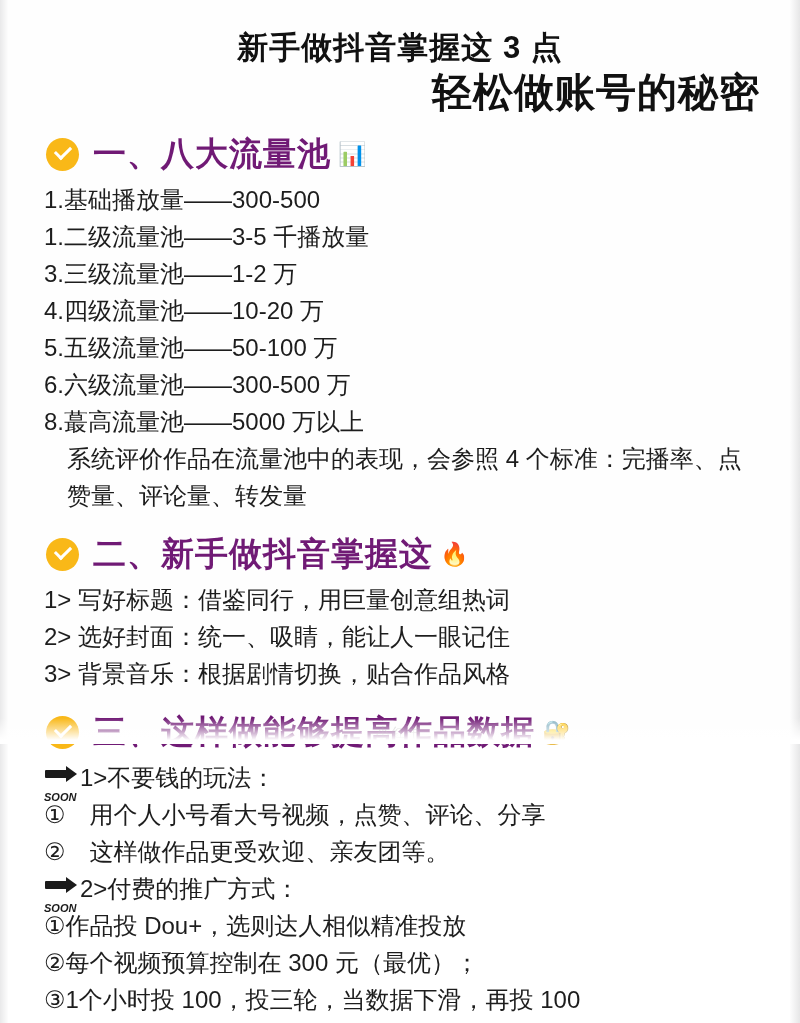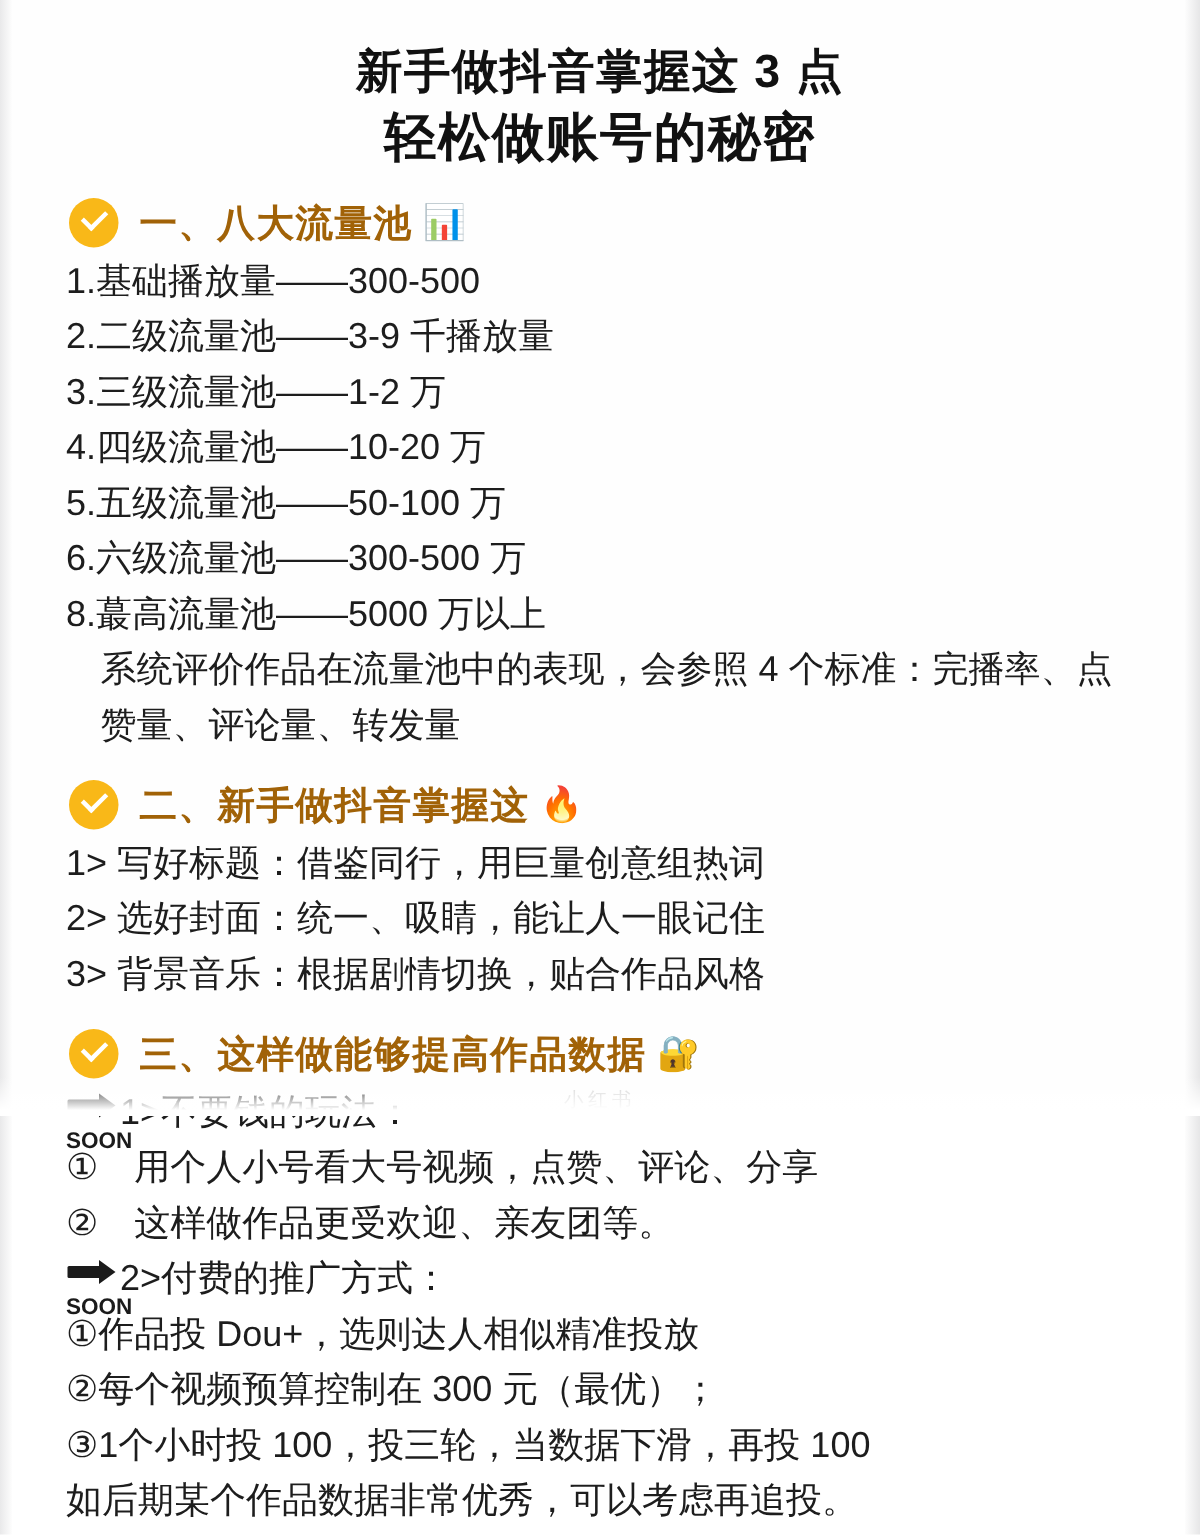--- a/index.html
+++ b/index.html
@@ -39,21 +39,22 @@
     text-align: center;
     font-weight: bold;
     letter-spacing: 1px;
   }
   .title-line {
     font-size: 31px;
     line-height: 44px;
     color: #111;
   }
   .title-line.second {
-    font-size: 35px;
+    font-size: 40px;
+    text-align: right;
   }
   .section-head {
     display: flex;
     align-items: center;
     margin-top: 18px;
     margin-bottom: 4px;
     padding-left: 2px;
   }
   .check-badge {
     width: 33px;
@@ -70,23 +71,23 @@
     position: absolute;
     left: 9px;
     top: 8px;
     width: 13px;
     height: 7px;
     border-left: 3.5px solid #fff;
     border-bottom: 3.5px solid #fff;
     transform: rotate(-45deg);
   }
   .section-title {
-    font-size: 25px;
+    font-size: 33px;
     font-weight: bold;
-    color: #a16207;
+    color: #701a75;
     letter-spacing: 1px;
     white-space: nowrap;
   }
   .emoji {
     font-size: 23px;
     margin-left: 7px;
     vertical-align: -2px;
   }
   .body-line {
     font-size: 24px;
@@ -127,25 +128,26 @@
     top: 0px;
     width: 0; height: 0;
     border-top: 8px solid transparent;
     border-bottom: 8px solid transparent;
     border-left: 11px solid #1b1b1b;
   }
   .soon-arrow .soon-text {
     position: absolute;
     left: 0;
     top: 13px;
-    font-size: 15px;
+    font-size: 11px;
     font-weight: bold;
     letter-spacing: 0px;
     color: #1b1b1b;
     font-family: "Liberation Sans", sans-serif;
+    font-style: italic;
   }
   .indent-sub {
     padding-left: 4px;
   }
   .watermark {
     position: absolute;
     left: 0;
     right: 0;
     bottom: 2px;
     text-align: center;
@@ -172,21 +174,21 @@
     <div class="title-line">新手做抖音掌握这 3 点</div>
     <div class="title-line second">轻松做账号的秘密</div>
   </div>
 
   <div class="section-head">
     <span class="check-badge"></span>
     <span class="section-title">一、八大流量池</span>
     <span class="emoji">📊</span>
   </div>
   <div class="body-line">1.基础播放量——300-500</div>
-  <div class="body-line">2.二级流量池——3-9 千播放量</div>
+  <div class="body-line">1.二级流量池——3-5 千播放量</div>
   <div class="body-line">3.三级流量池——1-2 万</div>
   <div class="body-line">4.四级流量池——10-20 万</div>
   <div class="body-line">5.五级流量池——50-100 万</div>
   <div class="body-line">6.六级流量池——300-500 万</div>
   <div class="body-line">8.蕞高流量池——5000 万以上</div>
   <div class="body-line wrap">系统评价作品在流量池中的表现，会参照 4 个标准：完播率、点赞量、评论量、转发量</div>
 
   <div class="section-head">
     <span class="check-badge"></span>
     <span class="section-title">二、新手做抖音掌握这</span>

